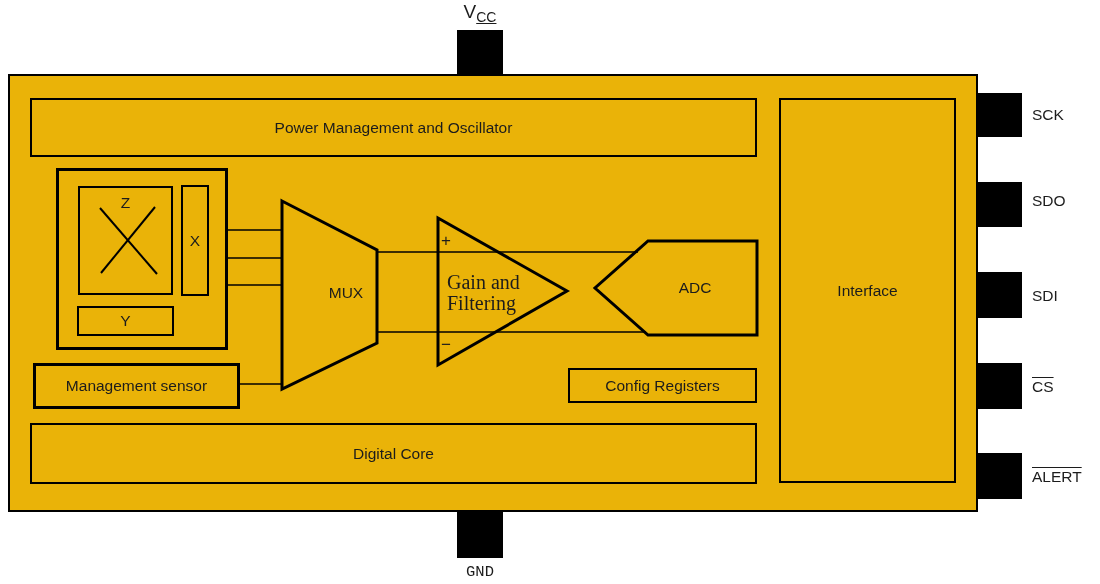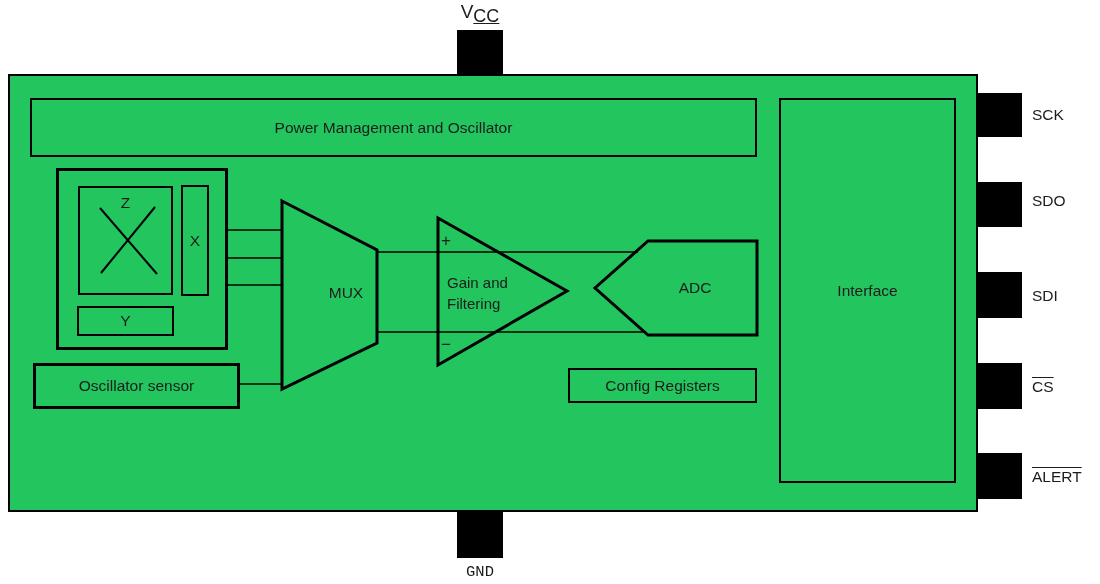--- a/index.html
+++ b/index.html
@@ -9,48 +9,48 @@
     height: 584px;
     background: #ffffff;
     font-family: "Liberation Sans", sans-serif;
     color: #1c1c1c;
     overflow: hidden;
   }
   .box {
     position: absolute;
     box-sizing: border-box;
     border: 2px solid #000;
-    background: #22c55e;
+    background: #eab308;
     display: flex;
     align-items: center;
     justify-content: center;
     font-size: 15.5px;
     text-align: center;
   }
   .box.thick { border-width: 3px; }
   .pin {
     position: absolute;
     background: #000;
   }
   .label {
     position: absolute;
     font-size: 15.5px;
     line-height: 18px;
     white-space: nowrap;
   }
   .label.center { text-align: center; }
   .overline { text-decoration: overline; }
-  .sub { font-size: 18px; vertical-align: -4px; text-decoration: underline; }
+  .sub { font-size: 14px; vertical-align: -4px; text-decoration: underline; }
   .vcc-main { font-size: 19px; }
   svg.shapes {
     position: absolute;
     left: 0; top: 0;
     pointer-events: none;
   }
-  .gain-text { line-height: 21px; font-size: 15px; }
+  .gain-text { line-height: 21px; font-size: 20px; font-family: Liberation Serif, serif; }
   .sign { font-size: 17px; line-height: 17px; }
 </style>
 </head>
 <body>
 
 <div class="canvas">
 
   <div class="box" style="left:8px; top:74px; width:970px; height:438px;"></div>
 
   <div class="pin" style="left:457px; top:30px; width:46px; height:46px;"></div>
@@ -70,32 +70,35 @@
 
   <div class="box" style="left:78px; top:186px; width:95px; height:109px;"></div>
   <div class="box" style="left:181px; top:185px; width:28px; height:111px;">
     <span>X</span>
   </div>
   <div class="box" style="left:77px; top:306px; width:97px; height:30px;">
     <span>Y</span>
   </div>
 
   <div class="box thick" style="left:33px; top:363px; width:207px; height:46px;">
-    <span>Oscillator sensor</span>
+    <span>Management sensor</span>
   </div>
 
 
   <div class="box" style="left:779px; top:98px; width:177px; height:385px;">
     <span>Interface</span>
   </div>
 
   <div class="box" style="left:568px; top:368px; width:189px; height:35px;">
     <span>Config Registers</span>
   </div>
 
+  <div class="box" style="left:30px; top:423px; width:727px; height:61px;">
+    <span>Digital Core</span>
+  </div>
 
   <svg class="shapes" width="1100" height="584" viewBox="0 0 1100 584">
 
     <line x1="100" y1="208" x2="157" y2="274" stroke="#000" stroke-width="2"></line>
     <line x1="155" y1="207" x2="101" y2="273" stroke="#000" stroke-width="2"></line>
 
     <line x1="228" y1="230" x2="283" y2="230" stroke="#000" stroke-width="1.6"></line>
     <line x1="228" y1="258" x2="283" y2="258" stroke="#000" stroke-width="1.6"></line>
     <line x1="228" y1="285" x2="283" y2="285" stroke="#000" stroke-width="1.6"></line>
 

